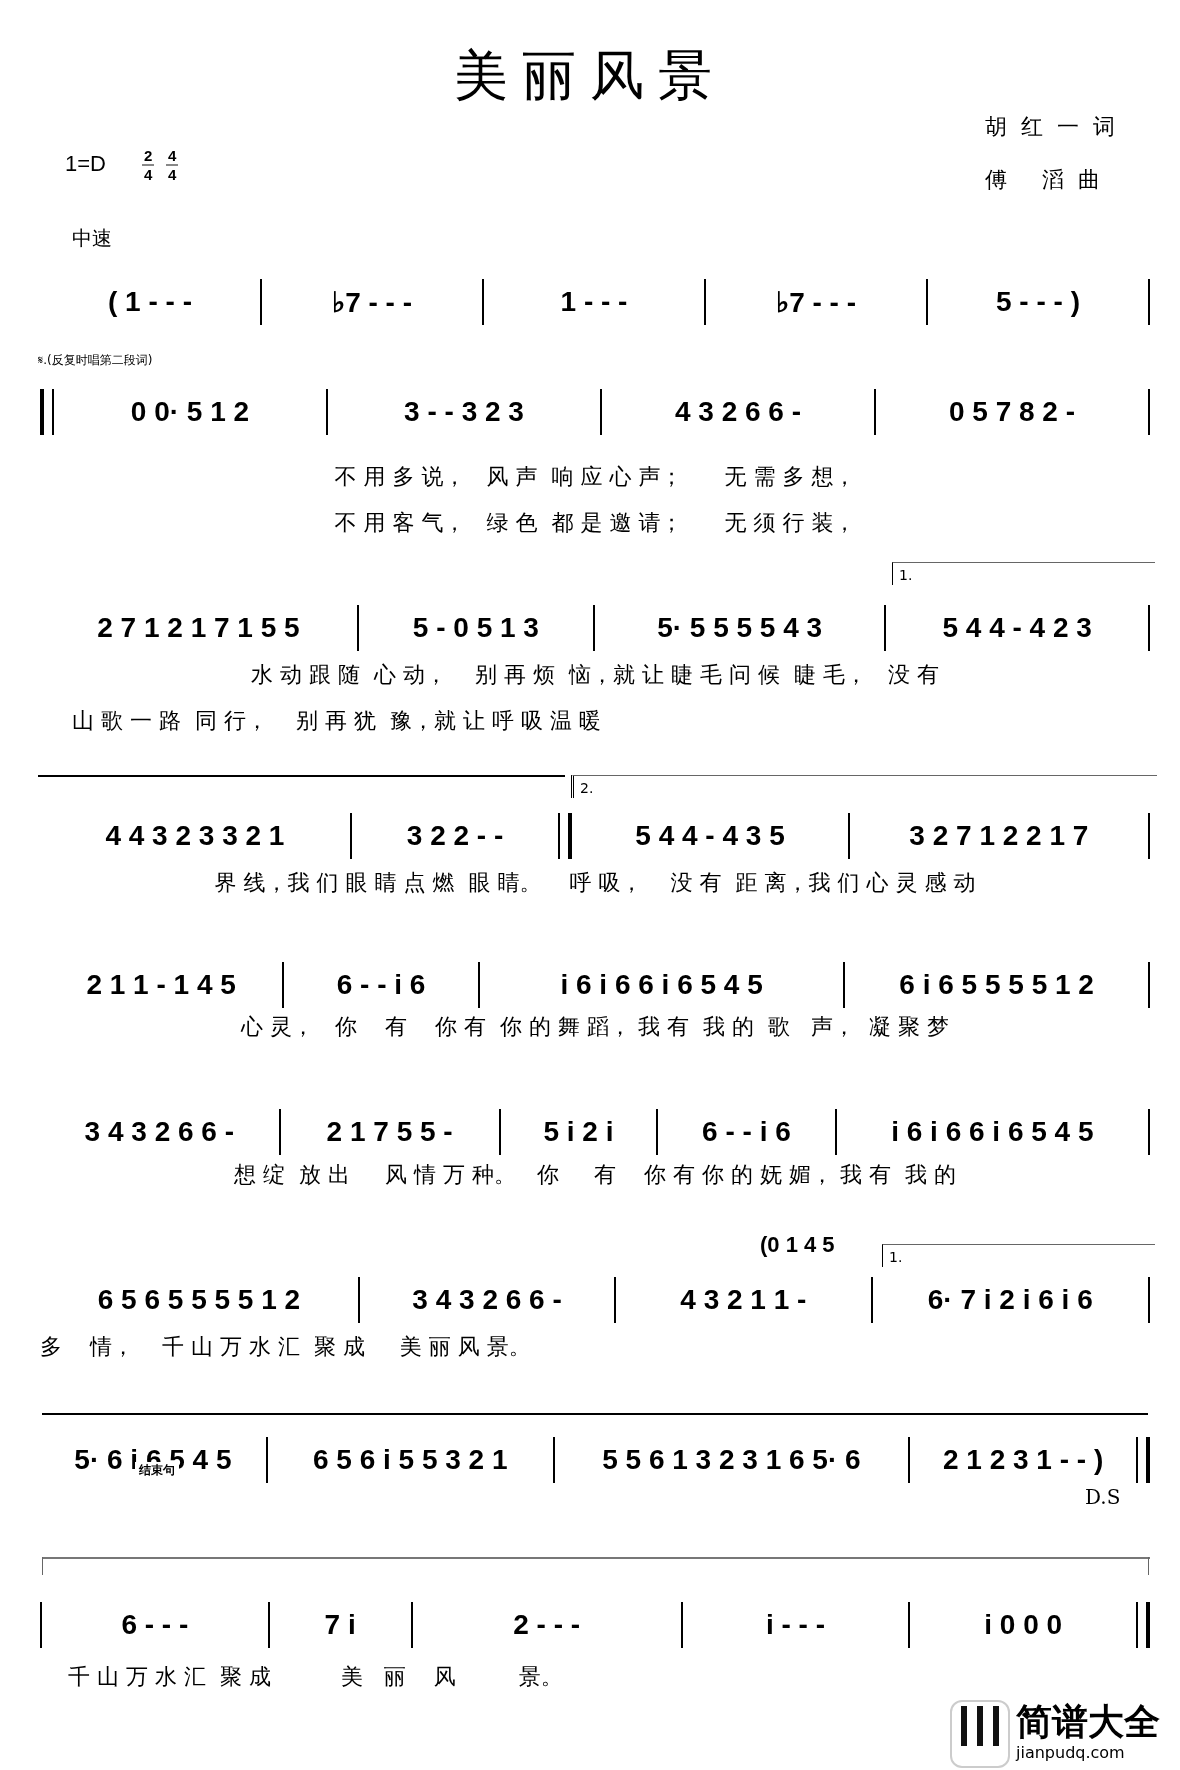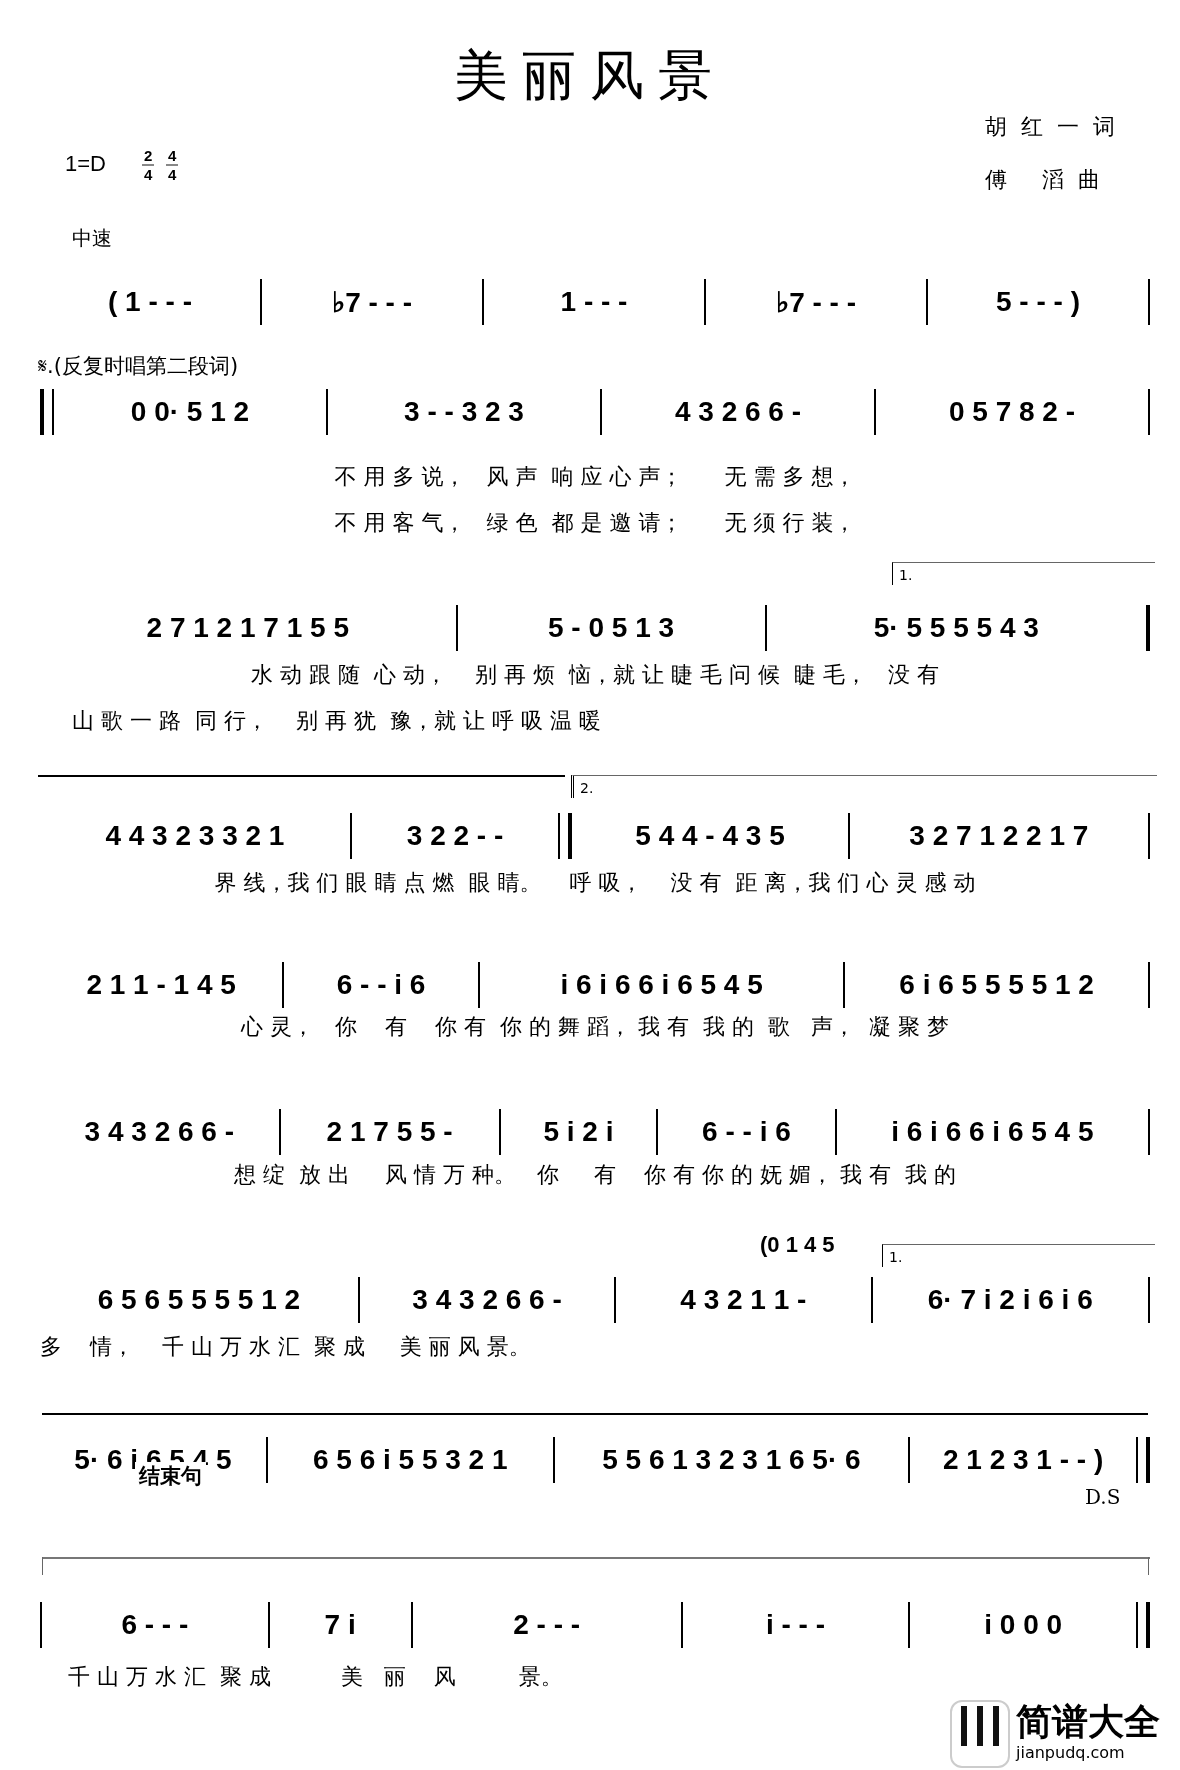--- a/index.html
+++ b/index.html
@@ -13,21 +13,21 @@
   .tempo{left:72px;top:225px;font-size:20px;}
   .row{position:absolute;left:40px;width:1110px;height:60px;display:flex;align-items:center;}
   .row.num{font-family:"Liberation Sans",sans-serif;font-weight:bold;font-size:28px;}
   .seg{display:flex;align-items:center;justify-content:space-around;flex:1;height:100%;position:relative;}
   .bl{width:2px;height:46px;background:#000;flex:none;}
   .dbl{width:8px;height:46px;border-left:2px solid #000;border-right:4px solid #000;flex:none;}
   .lyric{position:absolute;left:40px;width:1110px;font-size:22px;display:flex;justify-content:space-around;white-space:pre;}
   .hline{position:absolute;height:2px;background:#000;}
   .gline{position:absolute;height:2px;background:#777;}
   .volta{position:absolute;font-size:14px;border-left:1px solid #000;border-top:1px solid #666;padding:4px 0 0 6px;height:18px;}
-  .small{font-size:21px;}
+  .small{font-size:12px;}
   .logo{position:absolute;left:950px;top:1700px;display:flex;align-items:center;}
   .piano{width:60px;height:68px;border:2px solid #ccc;border-radius:12px;display:flex;justify-content:space-around;padding:4px;box-sizing:border-box;}
   .piano span{width:6px;background:#111;height:40px;}
   .brand{margin-left:6px;display:flex;flex-direction:column;}
   .brand .cn{font-size:36px;font-weight:bold;line-height:38px;}
   .brand .url{font-size:16px;line-height:24px;}
 </style>
 </head>
 <body>
 
@@ -80,20 +80,21 @@
 <div class="lyric" style="top:508px;">不 用 客 气，   绿 色  都 是 邀 请；      无 须 行 装，</div>
 
 <div class="volta" style="left:892px;top:562px;width:256px;">1.</div>
 <div class="row num" style="top:598px;">
   <div class="seg" style="flex:2.3">2 7 1 2 1 7 1 5 5</div>
     <div class="bl"></div>
   <div class="seg" style="flex:1.7">5 - 0 5 1 3</div>
     <div class="bl"></div>
   <div class="seg" style="flex:2.1">5· 5 5 5 5 4 3</div>
     <div class="bl"></div>
+  <div class="seg" style="flex:1.9">5 4 4 - 4 2 3</div>
     <div class="bl"></div>
 </div>
 <div class="lyric" style="top:660px;">水 动 跟 随  心 动，    别 再 烦  恼，就 让 睫 毛 问 候  睫 毛，   没 有</div>
 <div class="lyric" style="top:706px;justify-content:flex-start;padding-left:32px;box-sizing:border-box;">山 歌 一 路  同 行，    别 再 犹  豫，就 让 呼 吸 温 暖</div>
 
 <div class="hline" style="left:38px;top:775px;width:527px;"></div>
 <div class="volta" style="left:571px;top:775px;width:577px;border-left:3px double #000;">2.</div>
 <div class="row num" style="top:806px;">
   <div class="seg" style="flex:2.7">4 4 3 2 3 3 2 1</div>
     <div class="bl"></div>

